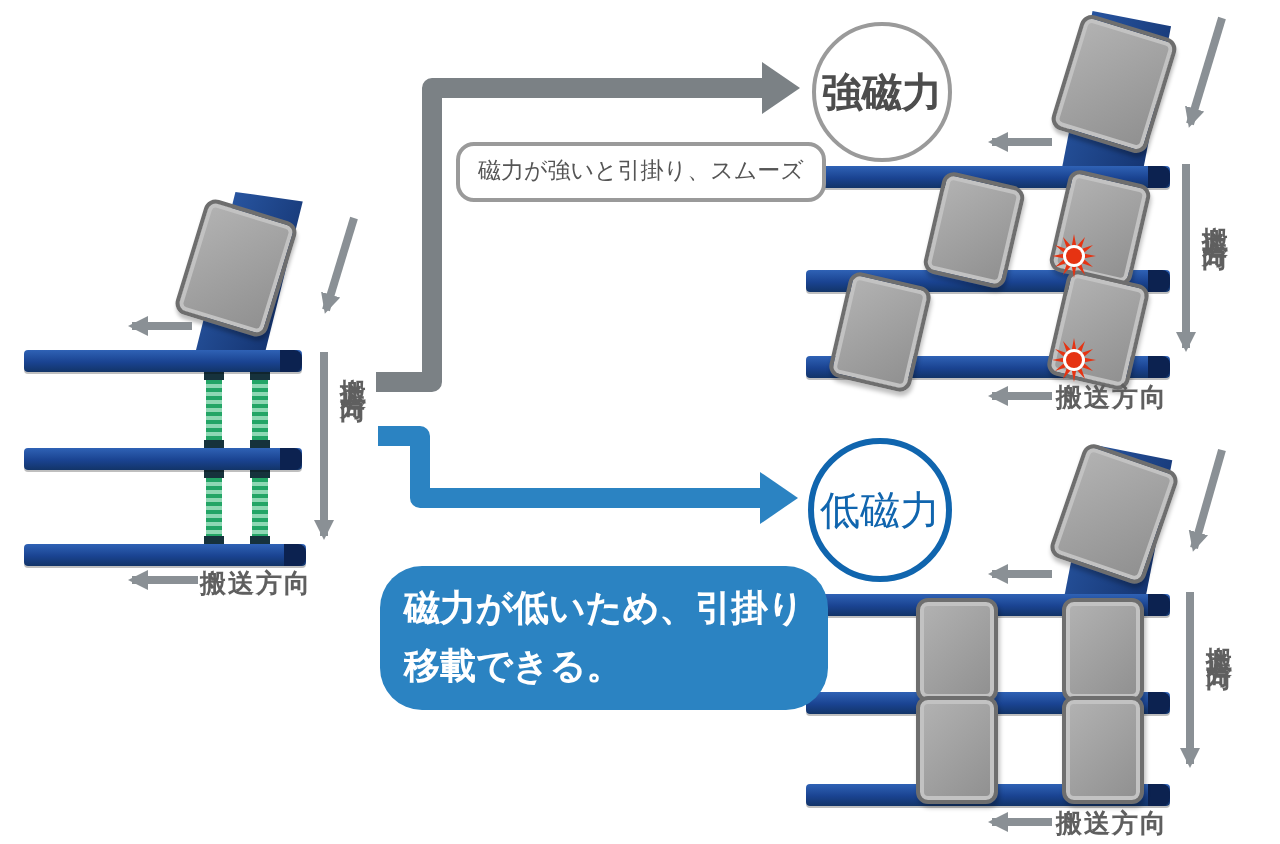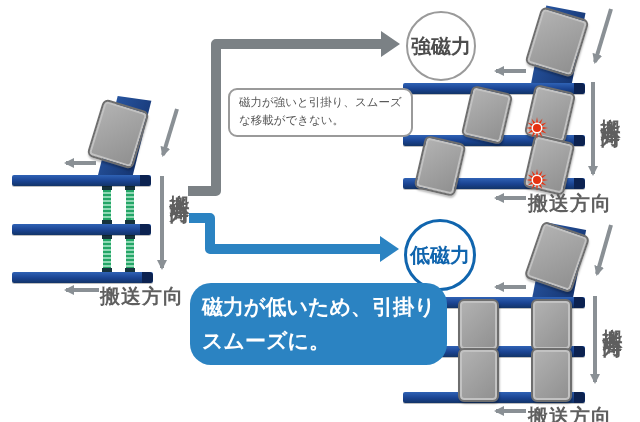--- a/index.html
+++ b/index.html
@@ -35,43 +35,43 @@
   }
   .tray.behind{z-index:2;}
   
   .chute{
     position:absolute;z-index:1;
     background:linear-gradient(100deg,#27549f,#153572);
     transform-origin:bottom left;
   }
   
   .dir-label{
-    position:absolute;color:#5f5f5f;font-size:20px;font-weight:600;z-index:6;
+    position:absolute;color:#5f5f5f;font-size:13px;font-weight:600;z-index:6;
     letter-spacing:1px;white-space:nowrap;
   }
   .vtext{
     writing-mode:vertical-rl;text-orientation:upright;letter-spacing:3px;
   }
   
   .circle{
     position:absolute;border-radius:50%;background:#fff;z-index:6;
     display:flex;align-items:center;justify-content:center;
     font-size:20px;white-space:nowrap;
   }
   .circle.strong{border:2px solid #9a9a9a;color:#4d4d4d;font-weight:600;}
-  .circle.weak{border:3px solid #1065ae;color:#1065ae;font-weight:bold;}
+  .circle.weak{border:3px solid #1065ae;color:#1065ae;font-weight:normal;}
   
   .callout{
     position:absolute;background:#fff;border:2px solid #9a9a9a;border-radius:9px;
     color:#555;font-size:11.5px;line-height:1.6;padding:4px 9px;z-index:6;
     white-space:nowrap;
   }
   .note-blue{
     position:absolute;background:#2b83c2;border-radius:21px;color:#fff;
-    font-size:21px;font-weight:bold;line-height:1.62;padding:7px 12px;z-index:6;
+    font-size:18px;font-weight:bold;line-height:1.62;padding:7px 12px;z-index:6;
     white-space:nowrap;
   }
   svg.overlay{position:absolute;left:0;top:0;z-index:50;pointer-events:none;}
 </style>
 </head>
 <body>
 
 <div id="stage">
 
   <div class="abs" style="left:0;top:0;width:210px;height:310px;">
@@ -87,31 +87,30 @@
     <div class="chain" style="left:103px;top:235px;height:37px;"></div>
     <div class="chain" style="left:126px;top:235px;height:37px;"></div>
 
     <div class="dir-label vtext" style="left:167px;top:179px;">搬送方向</div>
     <div class="dir-label" style="left:100px;top:283px;">搬送方向</div>
   </div>
 
   <div class="circle strong" style="left:406px;top:11px;width:66px;height:66px;">
     <span>強磁力</span>
   </div>
-  <div class="callout" style="left:228px;top:88px;font-family:Liberation Mono, monospace;">
+  <div class="callout" style="left:228px;top:71px;">
     <div>磁力が強いと引掛り、スムーズ</div>
-    <div>な移載ができない。</div>
   </div>
 
   <div class="circle weak" style="left:404px;top:219px;width:66px;height:66px;">
     <span>低磁力</span>
   </div>
   <div class="note-blue" style="left:190px;top:283px;">
     <div>磁力が低いため、引掛り</div>
-    <div>スムーズに。</div>
+    <div>移載できる。</div>
   </div>
 
   <div class="abs" style="left:390px;top:0;width:250px;height:215px;">
     <div class="chute" style="left:141px;top:4px;width:40px;height:80px;transform:rotate(11deg);"></div>
     <div class="tray behind" style="left:142px;top:12px;width:46px;height:56px;transform:rotate(17deg);"></div>
 
     <div class="bar" style="left:13px;top:83px;width:182px;"></div>
     <div class="bar" style="left:13px;top:135px;width:182px;"></div>
     <div class="bar" style="left:13px;top:178px;width:182px;"></div>
 

